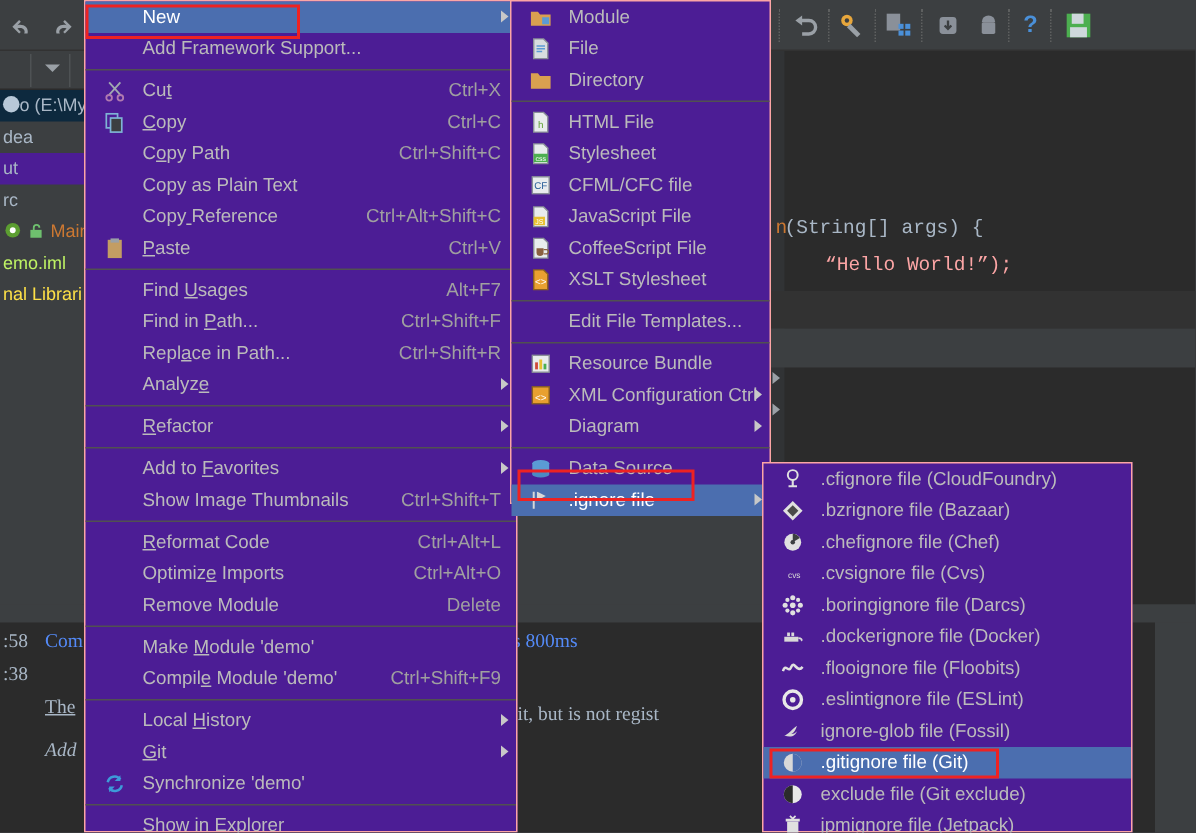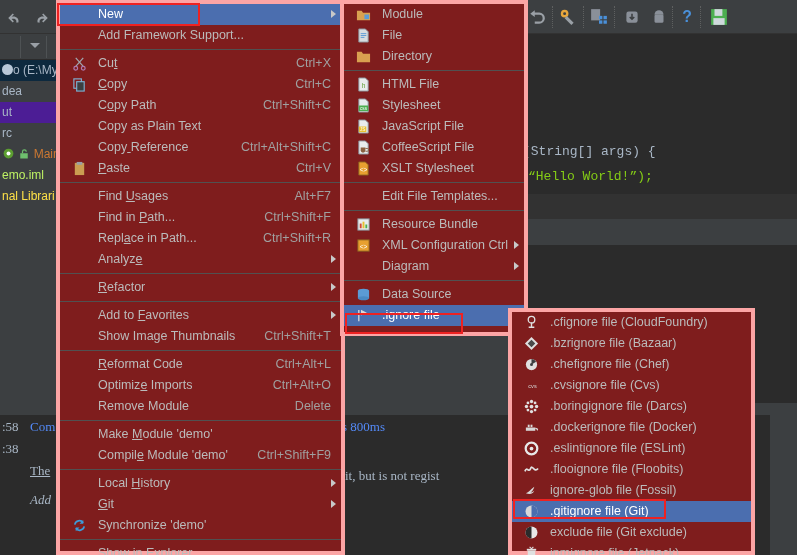--- a/index.html
+++ b/index.html
@@ -23,21 +23,21 @@
   .ed-gutter { position:absolute; left:513px; top:34px; width:10px; height:369px; background:#313335; }
   .code { position:absolute; color:#a9b7c6; font-family:"Liberation Mono", monospace; font-size:13px; white-space:pre; }
 
   .ide-split { position:absolute; left:0; top:403px; width:797px; height:12px; background:#3c3f41; }
   .console { position:absolute; left:0; top:415px; width:770px; height:140px; background:#2b2b2b; }
   .cons-line { position:absolute; font-family:"Liberation Serif", serif; font-size:13px; color:#a9b7c6; white-space:pre; }
   .cons-link { color:#548af7; }
   .rightbar { position:absolute; left:770px; top:415px; width:27px; height:140px; background:#3c3f41; }
 
   
-  .menu { position:absolute; background:#7f1d1d; border:4px solid #fca5a5; color:#bbbbbb; font-size:12.5px; }
+  .menu { position:absolute; background:#4c1d95; border:1px solid #fca5a5; color:#bbbbbb; font-size:12.5px; }
   .mi { position:relative; height:21px; line-height:21px; white-space:nowrap; }
   .mi.sel { background:#4b6eaf; color:#ffffff; }
   .mi .lbl { position:absolute; left:38px; top:0; }
   .mi .acc { position:absolute; right:10px; top:0; color:#a0a0a0; }
   .mi .ico { position:absolute; left:12px; top:3px; width:15px; height:15px; }
   .mi .arw { position:absolute; right:5px; top:6px; width:0;height:0;
       border-left:5px solid #c8c8c8; border-top:4px solid transparent; border-bottom:4px solid transparent; }
   .msep { height:7px; position:relative; }
   .msep::after { content:""; position:absolute; left:0; right:0; top:3px; height:1px; background:#515151; }
 
@@ -157,21 +157,21 @@
       <span style="color:#cc7832;">Main</span>
     </div>
     <div class="tree-row"><span style="color:#bef264;">emo.iml</span></div>
     <div class="tree-row"><span style="color:#fde047;">nal Librari</span></div>
   </div>
 
   <div class="editor"></div>
   <div class="ed-gutter"></div>
   <div class="code" style="left:517px;top:144px;color:#cc7832;">n</div>
   <div class="code" style="left:523px;top:144px;">(String[] args) {</div>
-  <div class="code" style="left:528px;top:169px;color:#84cc16;">“Hello World!”);</div>
+  <div class="code" style="left:550px;top:169px;color:#fca5a5;">“Hello World!”);</div>
   <div style="position:absolute;left:513px;top:194px;width:284px;height:25px;background:#323232;"></div>
   <div style="position:absolute;left:513px;top:219px;width:284px;height:26px;background:#3c3f41;"></div>
   <div style="position:absolute;left:515px;top:248px;width:0;height:0;border-left:5px solid #9aa0a6;border-top:4px solid transparent;border-bottom:4px solid transparent;"></div>
   <div style="position:absolute;left:515px;top:269px;width:0;height:0;border-left:5px solid #9aa0a6;border-top:4px solid transparent;border-bottom:4px solid transparent;"></div>
 
   <div class="ide-split"></div>
 
   <div class="console"></div>
   <div class="cons-line" style="left:2px;top:419px;"><span>:58</span></div>
   <div class="cons-line cons-link" style="left:30px;top:419px;"><span>Com</span></div>
@@ -305,21 +305,21 @@
             <path d="M4 14v-4h4z" fill="#3d9bd9"></path>
           </svg></span>
         <span class="lbl">Synchronize 'demo'</span>
       </div>
       <div class="msep"></div>
       <div class="mi">
         <span class="lbl">Show in Explorer</span>
       </div>
     </div>
 
-  <div class="menu" id="new-menu" style="left:340px; top:0px; width:188px; height:336px;">
+  <div class="menu" id="new-menu" style="left:340px; top:0px; width:174px; height:336px;">
       <div class="mi">
         <span class="ico"><svg viewBox="0 0 16 16" width="15" height="15">
             <path d="M1 4h5l1.5 2H15v8H1z" fill="#d9a050"></path>
             <rect x="9" y="8" width="5" height="5" fill="#5b9bd5"></rect>
           </svg></span>
         <span class="lbl">Module</span>
       </div>
       <div class="mi">
         <span class="ico"><svg viewBox="0 0 16 16" width="15" height="15">
             <path d="M3 1h7l3 3v11H3z" fill="#d8dde0" stroke="#8a9099"></path>
@@ -341,20 +341,27 @@
           </svg></span>
         <span class="lbl">HTML File</span>
       </div>
       <div class="mi">
         <span class="ico"><svg viewBox="0 0 16 16" width="15" height="15">
             <path d="M3 1h7l3 3v11H3z" fill="#e8eced" stroke="#8a9099"></path>
             <rect x="3" y="8" width="10" height="6" fill="#4caf50"></rect>
             <text x="8" y="13" font-size="5" text-anchor="middle" fill="#fff" font-family="Liberation Sans">css</text>
           </svg></span>
         <span class="lbl">Stylesheet</span>
+      </div>
+      <div class="mi">
+        <span class="ico"><svg viewBox="0 0 16 16" width="15" height="15">
+            <rect x="2" y="2" width="12" height="12" fill="#e8eced" stroke="#8a9099"></rect>
+            <text x="8" y="11" font-size="7" text-anchor="middle" fill="#2a6099" font-family="Liberation Sans">CF</text>
+          </svg></span>
+        <span class="lbl">CFML/CFC file</span>
       </div>
       <div class="mi">
         <span class="ico"><svg viewBox="0 0 16 16" width="15" height="15">
             <path d="M3 1h7l3 3v11H3z" fill="#e8eced" stroke="#8a9099"></path>
             <rect x="3" y="8" width="8" height="6" fill="#e8c030"></rect>
             <text x="7" y="13" font-size="5" text-anchor="middle" fill="#fff" font-family="Liberation Sans">JS</text>
           </svg></span>
         <span class="lbl">JavaScript File</span>
       </div>
       <div class="mi">
@@ -465,30 +472,30 @@
         <span class="ico"><svg viewBox="0 0 16 16" width="15" height="15">
             <rect x="2" y="8" width="10" height="3.5" fill="#d8d8d8"></rect>
             <rect x="4" y="5" width="2" height="2.6" fill="#d8d8d8"></rect>
             <rect x="7" y="5" width="2" height="2.6" fill="#d8d8d8"></rect>
             <path d="M12 9c2 0 3 1 2 2" stroke="#d8d8d8" stroke-width="1.3" fill="none"></path>
           </svg></span>
         <span class="lbl">.dockerignore file (Docker)</span>
       </div>
       <div class="mi">
         <span class="ico"><svg viewBox="0 0 16 16" width="15" height="15">
+            <path d="M1 10c2-6 4 2 6-3s4 5 8 0" stroke="#e0e0e0" stroke-width="1.8" fill="none"></path>
+          </svg></span>
+        <span class="lbl">.flooignore file (Floobits)</span>
+      </div>
+      <div class="mi">
+        <span class="ico"><svg viewBox="0 0 16 16" width="15" height="15">
             <circle cx="8" cy="8" r="6.2" fill="none" stroke="#e8e8e8" stroke-width="2.4"></circle>
             <circle cx="8" cy="8" r="2" fill="#e8e8e8"></circle>
           </svg></span>
         <span class="lbl">.eslintignore file (ESLint)</span>
-      </div>
-      <div class="mi">
-        <span class="ico"><svg viewBox="0 0 16 16" width="15" height="15">
-            <path d="M1 10c2-6 4 2 6-3s4 5 8 0" stroke="#e0e0e0" stroke-width="1.8" fill="none"></path>
-          </svg></span>
-        <span class="lbl">.flooignore file (Floobits)</span>
       </div>
       <div class="mi">
         <span class="ico"><svg viewBox="0 0 16 16" width="15" height="15">
             <path d="M2 11c3-1 5-4 9-7-1 3-2 5-4 6 2 0 3-1 4-2-1 3-4 5-9 3z" fill="#d8d8d8"></path>
           </svg></span>
         <span class="lbl">ignore-glob file (Fossil)</span>
       </div>
       <div class="mi sel">
         <span class="ico"><svg viewBox="0 0 16 16" width="15" height="15">
             <circle cx="8" cy="8" r="6.4" fill="#d8d8d8"></circle>

